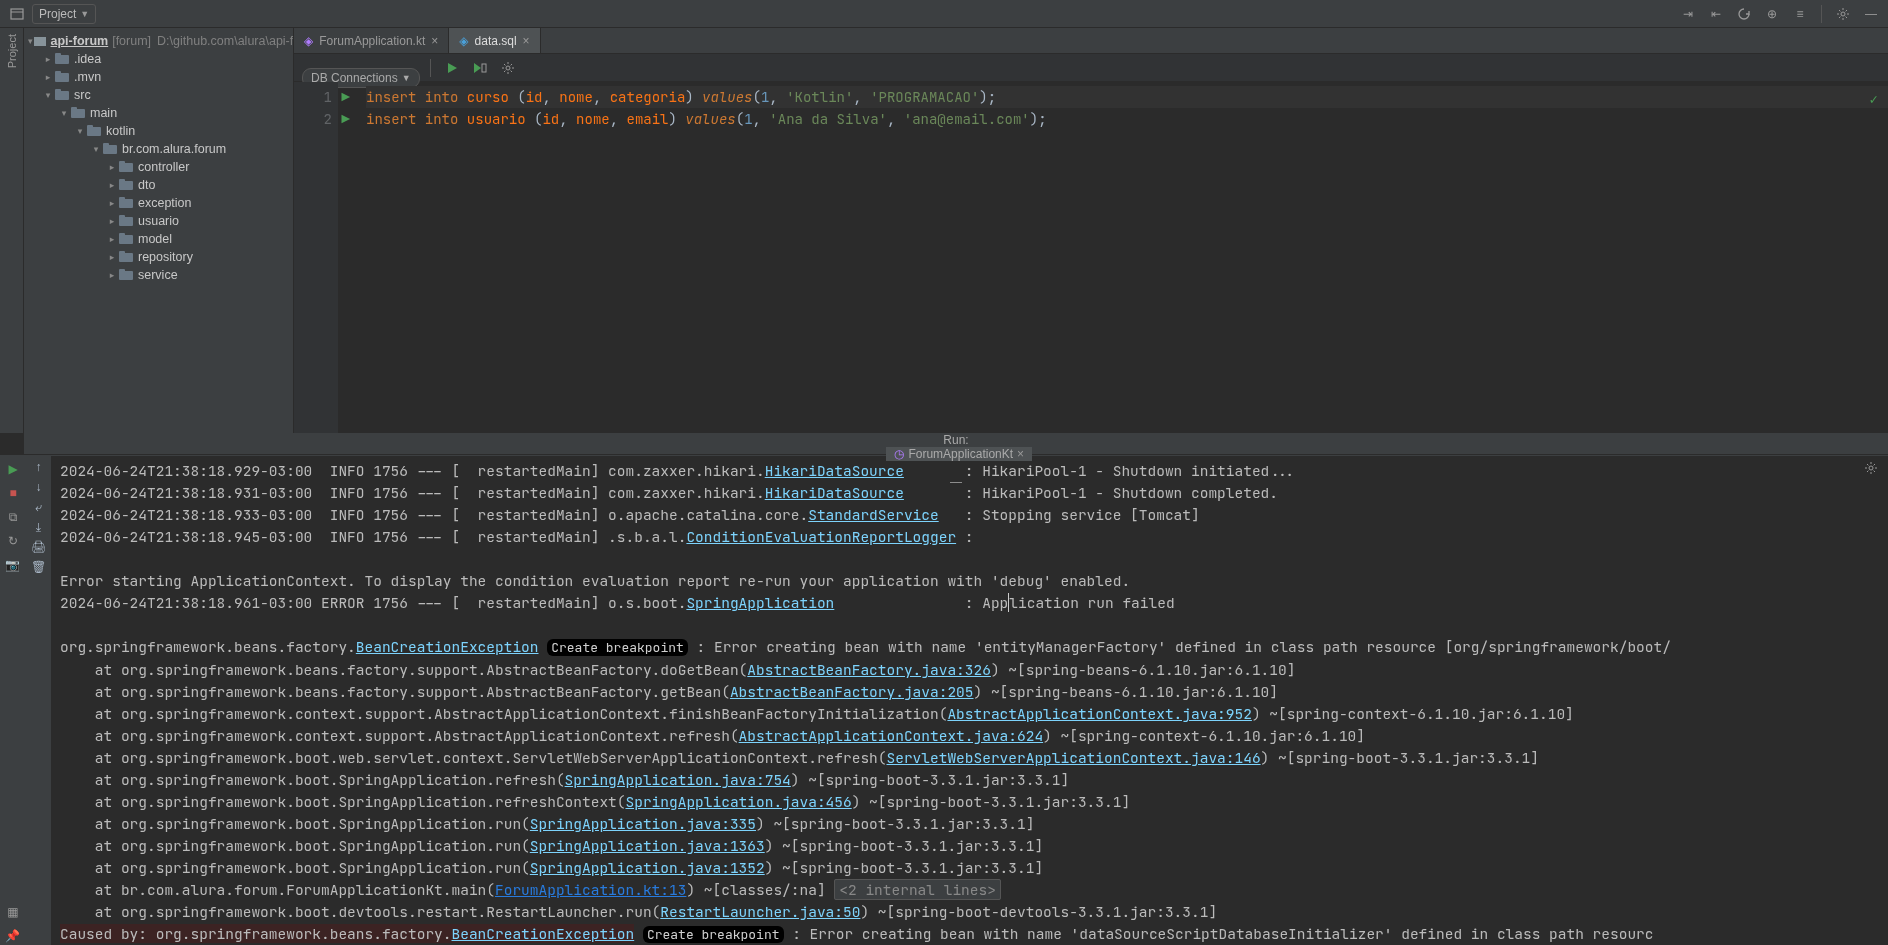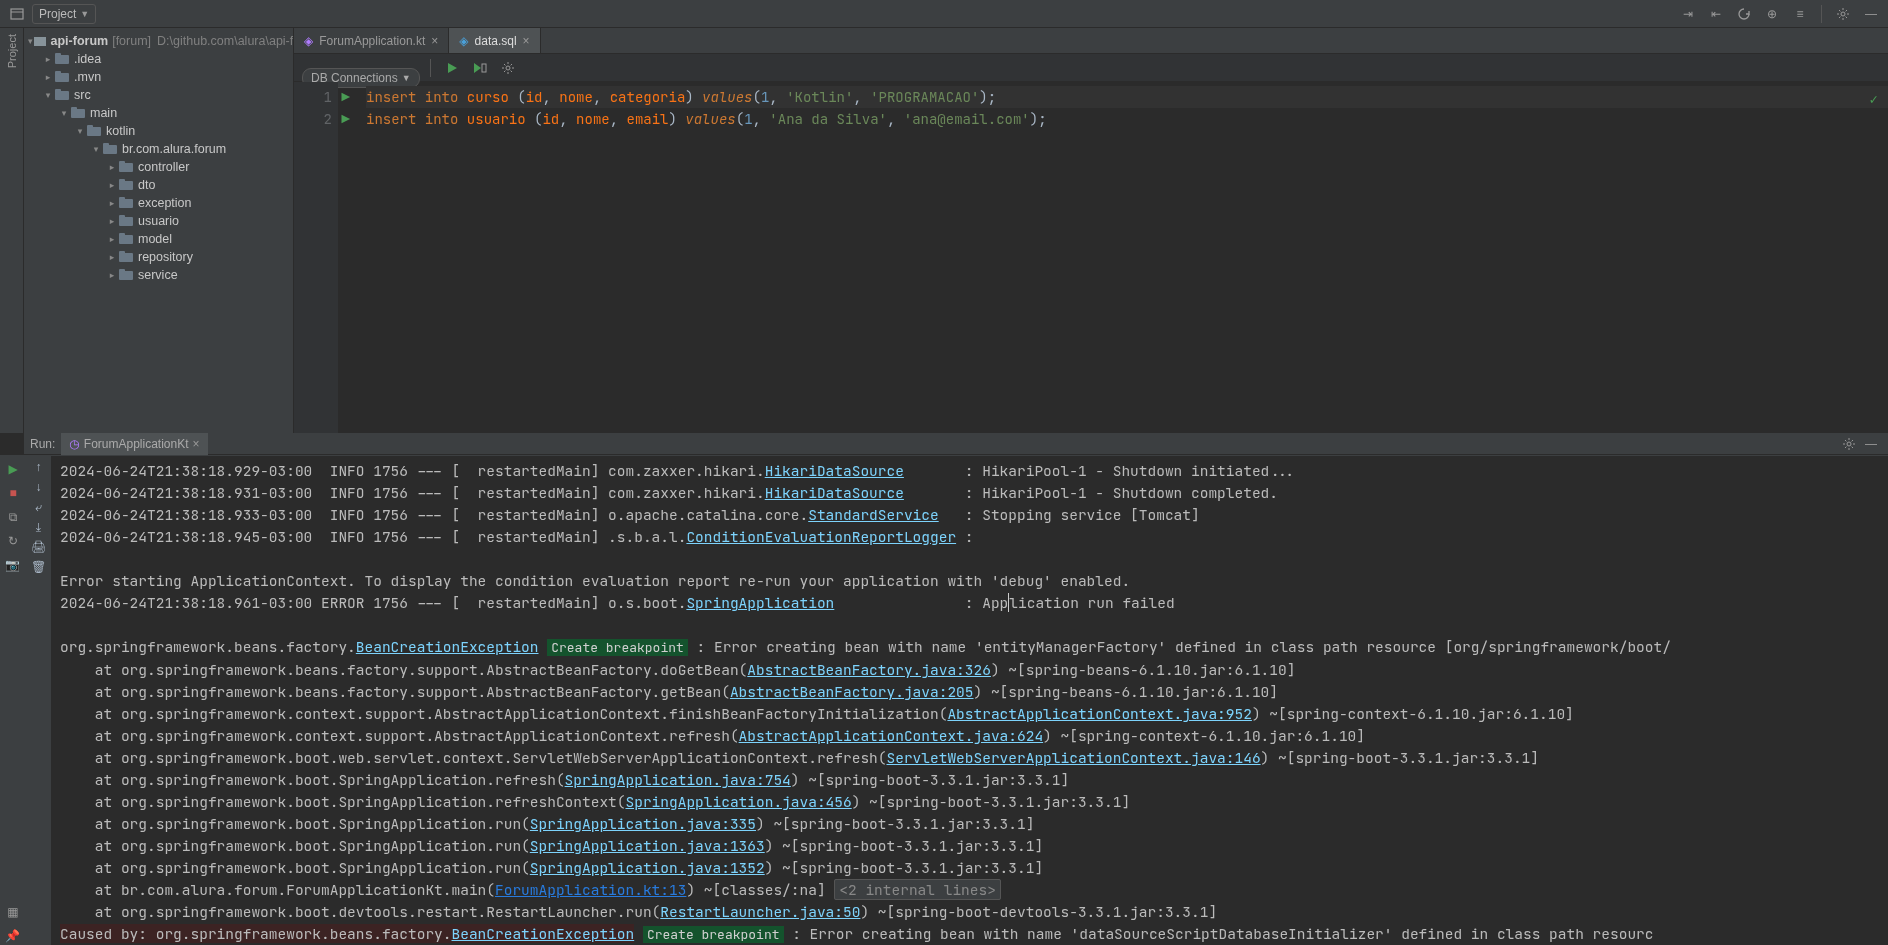--- a/index.html
+++ b/index.html
@@ -188,20 +188,21 @@
   left: 24px;
   height: 22px;
   width: calc(100% - 24px);
   background: #3c3f41;
   display: flex; align-items: center;
   padding: 0 6px;
   font-size: 12px;
   color: #aaa;
   border-bottom: 1px solid #2b2b2b;
   z-index: 5;
+  flex-direction: column;
 }
 .run-header-wrap { position: relative; height: 22px; }
 .run-header .tab {
   display: flex; align-items: center; gap: 4px;
   padding: 0 8px;
   background: #4e5254;
   height: 22px;
   margin-left: 6px;
 }
 .run-header .tab .close { color: #999; }
@@ -228,21 +229,21 @@
   font-family: "JetBrains Mono", Consolas, monospace;
   font-size: 14.5px;
   line-height: 22px;
   padding: 4px 8px;
   white-space: pre;
   color: #bbbbbb;
 }
 .console a.link { color: #287bde; text-decoration: underline; cursor: pointer; }
 .console .ulink { color: #7dd3fc; text-decoration: underline; }
 .console .err-bg { background: #3c2323; }
-.console .hint-box { background:#14532d; color:#d0d0d0; padding: 0 4px; border-radius:0; font-size:13px; }
+.console .hint-box { background:#000000; color:#d0d0d0; padding: 0 4px; border-radius:6px; font-size:13px; }
 .console .fold-badge { background:#3c3f41; border:1px solid #555; padding:0 4px; border-radius:2px; color:#888;}
 .console .caret { border-left: 1px solid #ccc; }
 svg { display:block; }
 .folder-svg { fill:#87939a; }
 </style>
 </head>
 <body>
 
 <div class="top-toolbar">
   <div class="left">
@@ -285,21 +286,21 @@
 
   <div class="project-pane">
     <div class="project-tree">
       <div class="tree-row">
         <span class="chev">▾</span>
         <span class="ficon">
             <svg width="14" height="14">
               <rect x="1" y="3" width="12" height="9" class="folder-svg"></rect>
             </svg>
           </span>
-        <span class="name" style="font-weight:600;">api-forum</span>
+        <span class="name" style="font-weight:600;text-decoration:underline;">api-forum</span>
         <span style="color:#808080;margin-left:4px;">[forum]</span>
         <span class="hint">D:\github.com\alura\api-forum</span>
       </div>
       <div id="tree-nodes">
           <div class="tree-row indent-1">
             <span class="chev">▸</span>
             <span class="ficon">
               <svg width="14" height="12">
                 <rect x="0" y="2" width="14" height="9" rx="1" fill="#6a7885"></rect>
                 <rect x="0" y="0" width="6" height="4" rx="1" fill="#6a7885"></rect>

